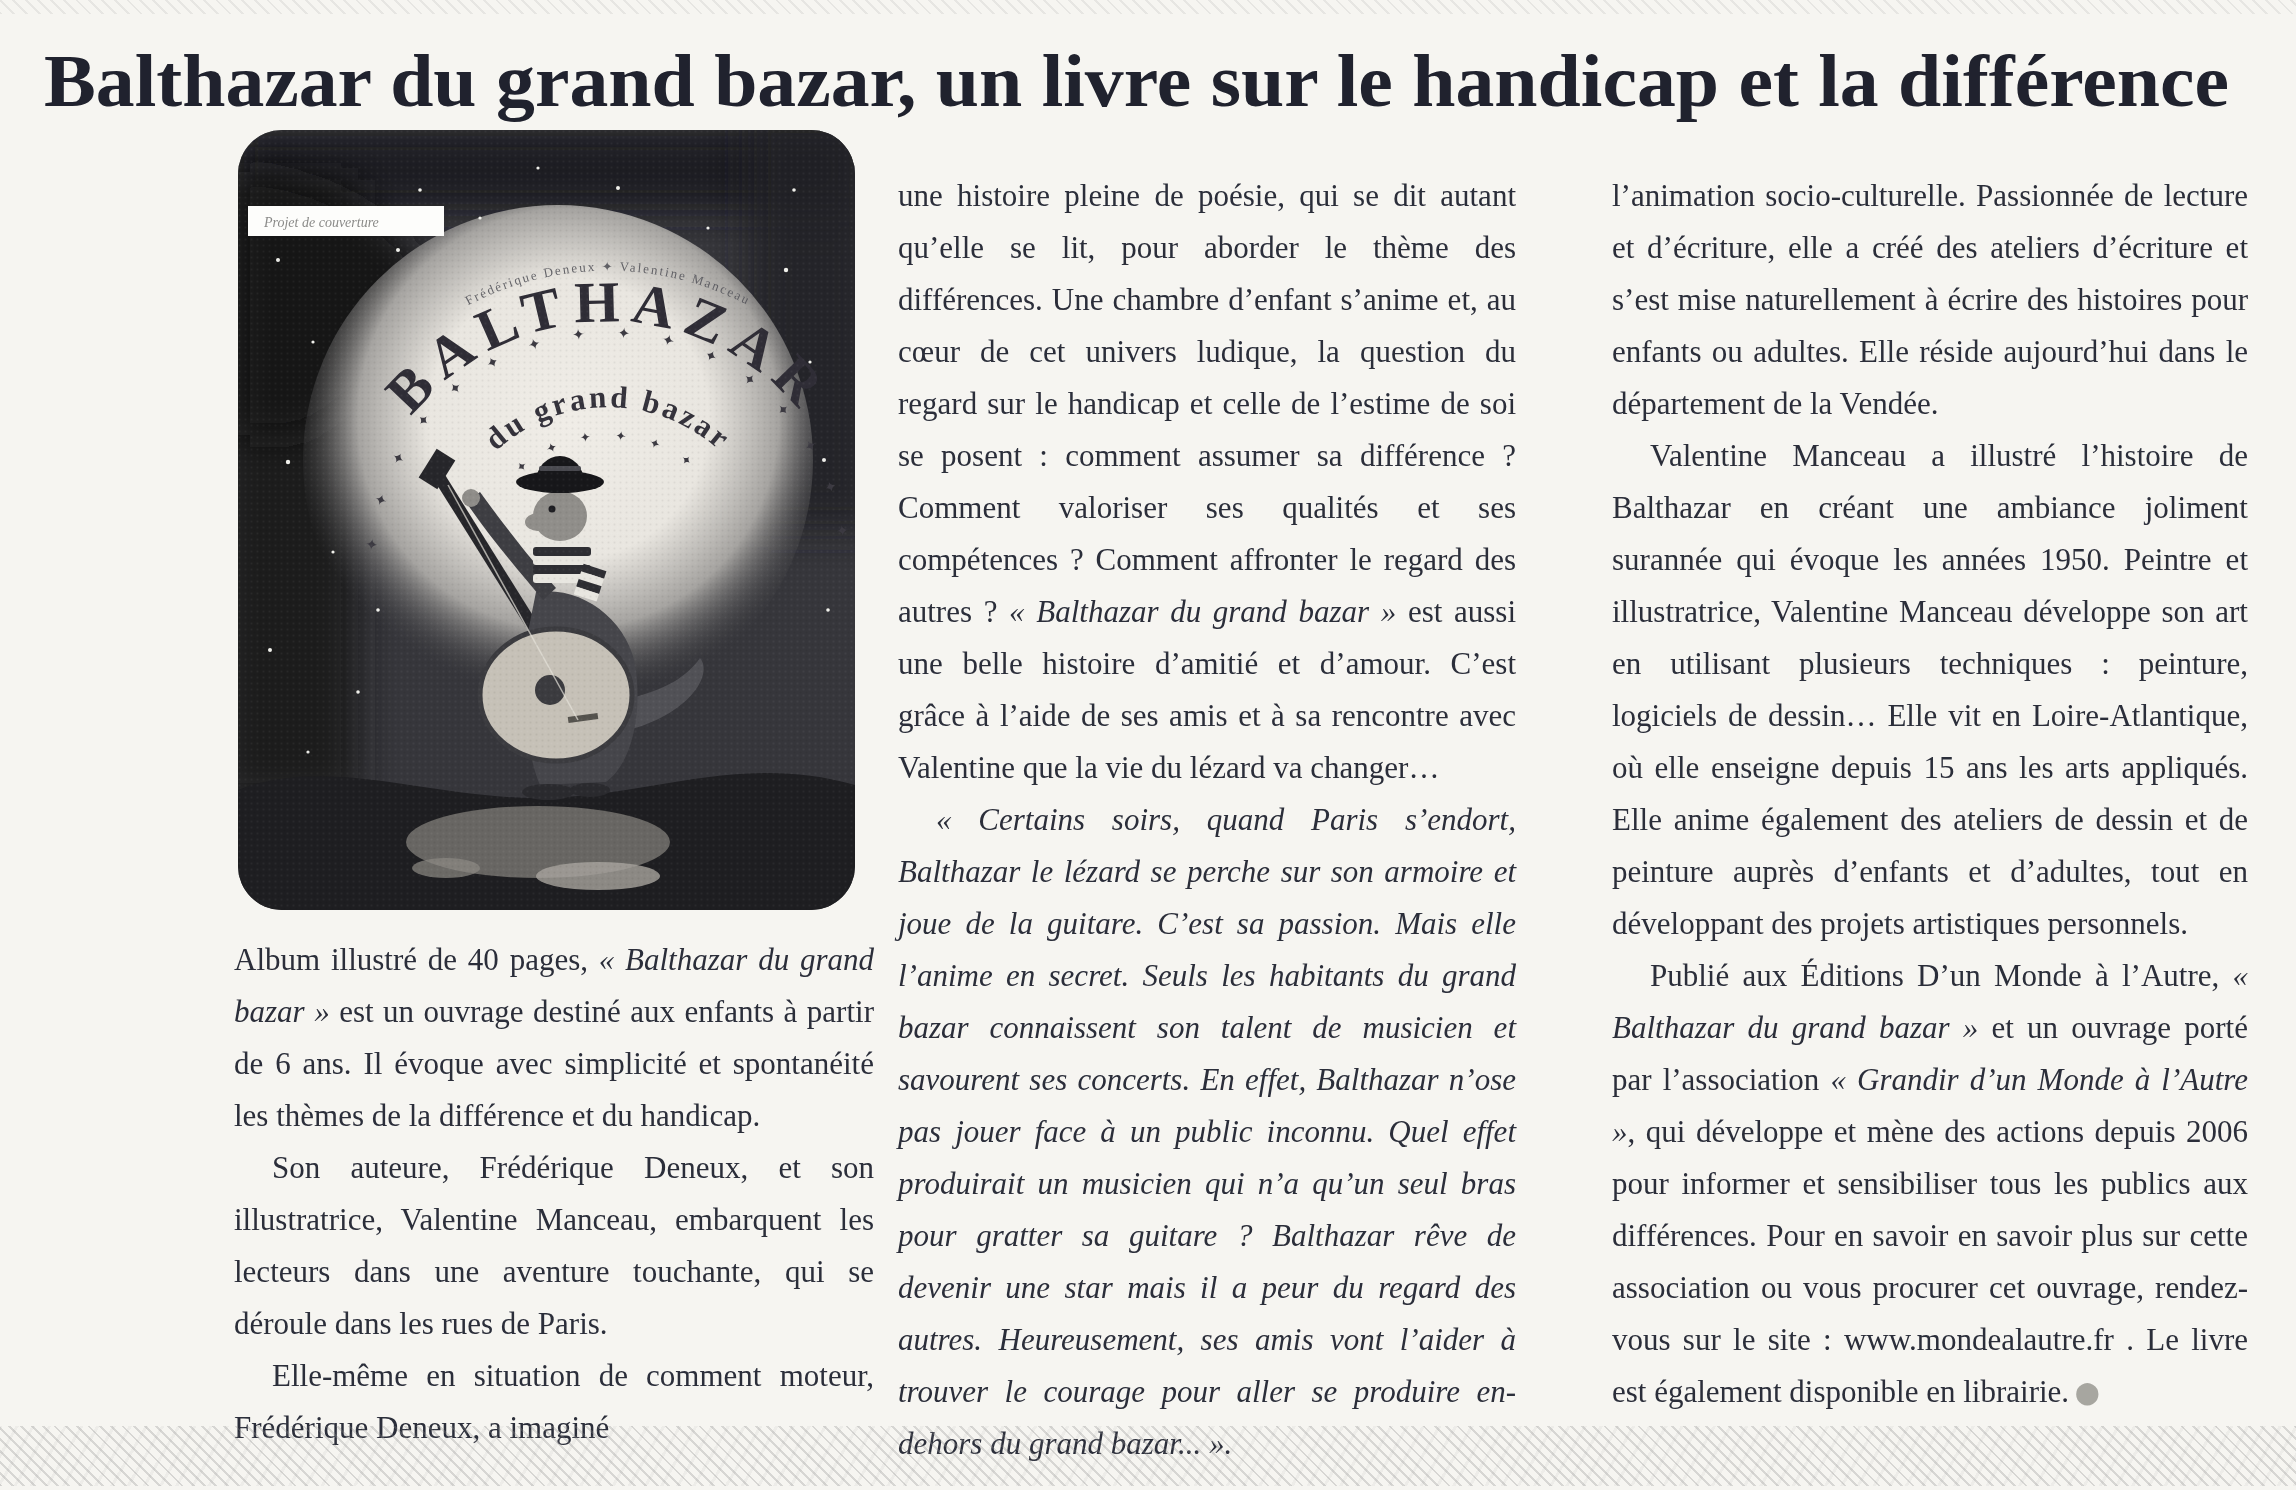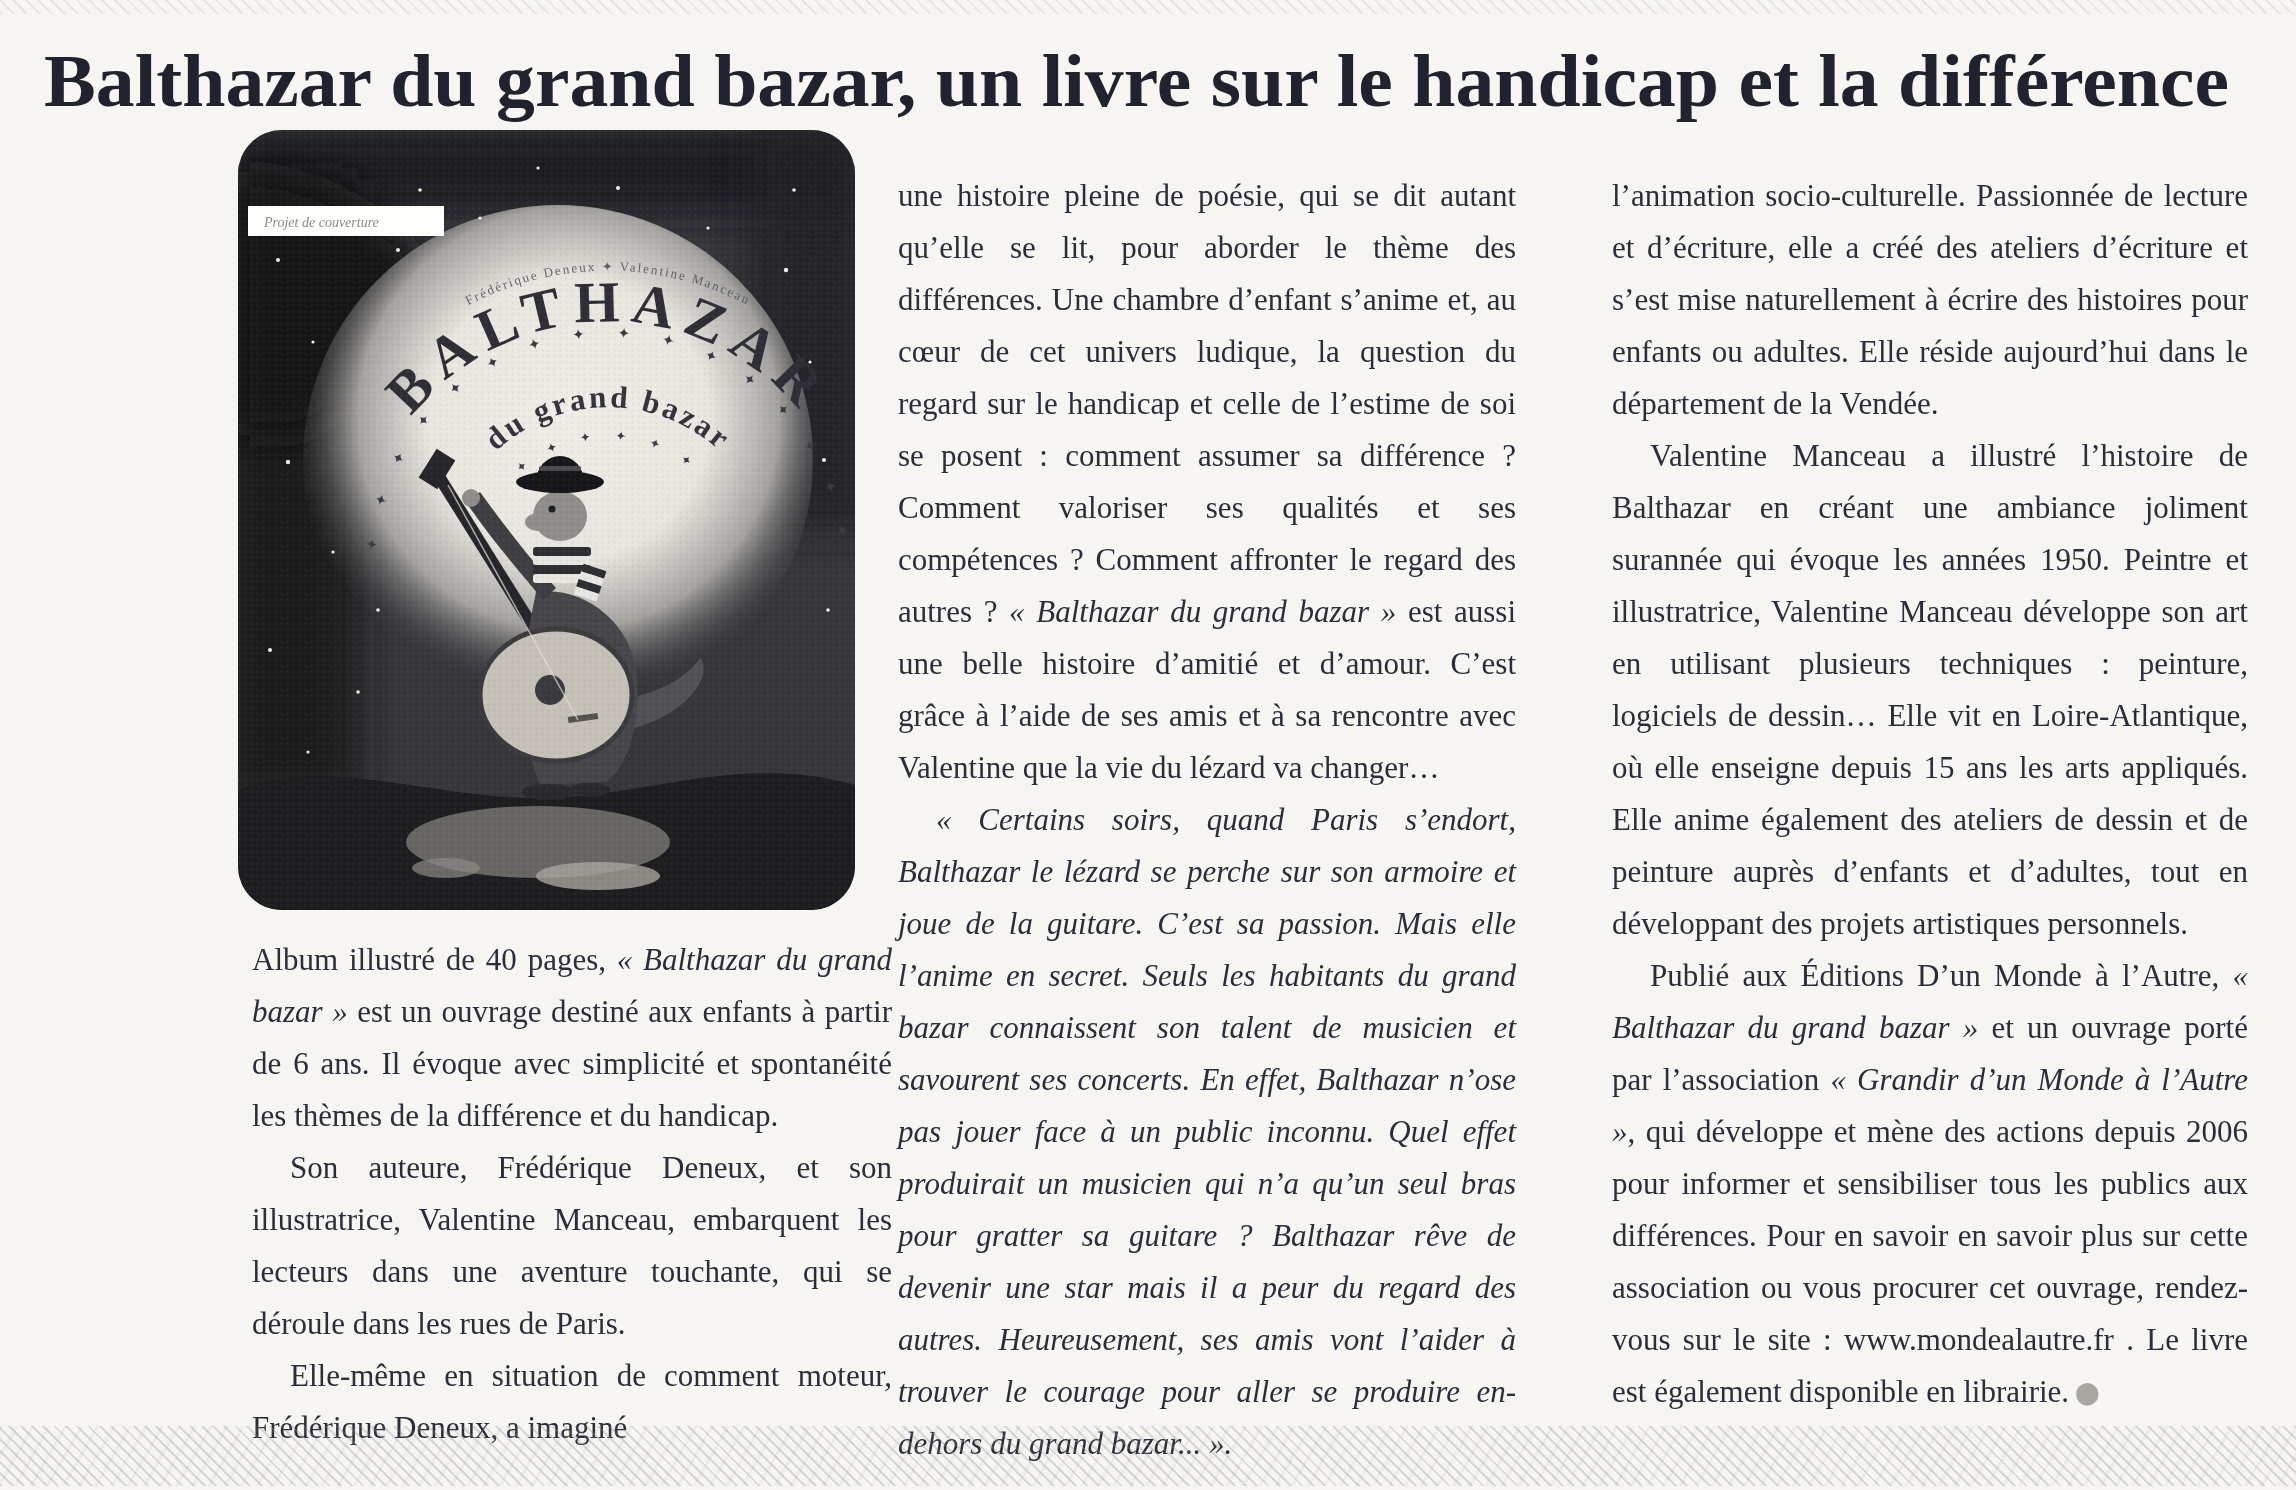--- a/index.html
+++ b/index.html
@@ -25,21 +25,21 @@
   .col{
     position:absolute;
     font-size:31px;line-height:52px;color:#2b2e3a;
     text-align:justify;
   }
   .col p{margin:0;}
   .col p.indent{text-indent:38px;}
   .col i{font-style:italic;}
   .quote-para{font-style:italic;}
   .endmark{color:#a7a6a0;font-size:22px;padding-left:6px;vertical-align:2px;}
-  #col1{left:252px;top:934px;width:640px;}
+  #col1{left:234px;top:934px;width:640px;}
   #col2{left:898px;top:170px;width:618px;}
   #col3{left:1612px;top:170px;width:636px;}
   .cover{position:absolute;left:238px;top:130px;width:617px;height:780px;}
   .cover text{font-family:"Liberation Serif", serif;}
 </style>
 </head>
 <body>
 
 <div class="hatch-top"></div>
 

